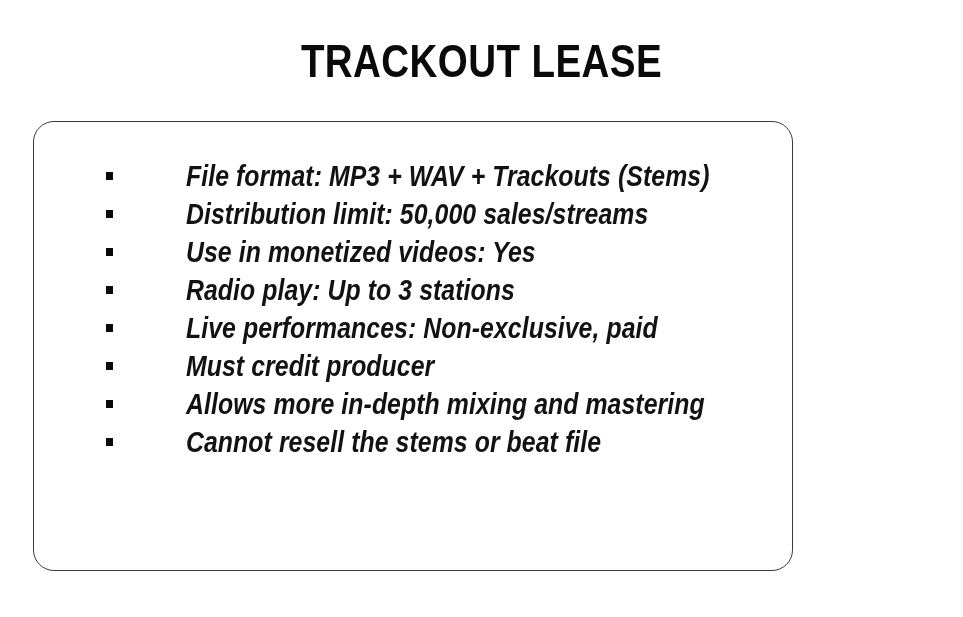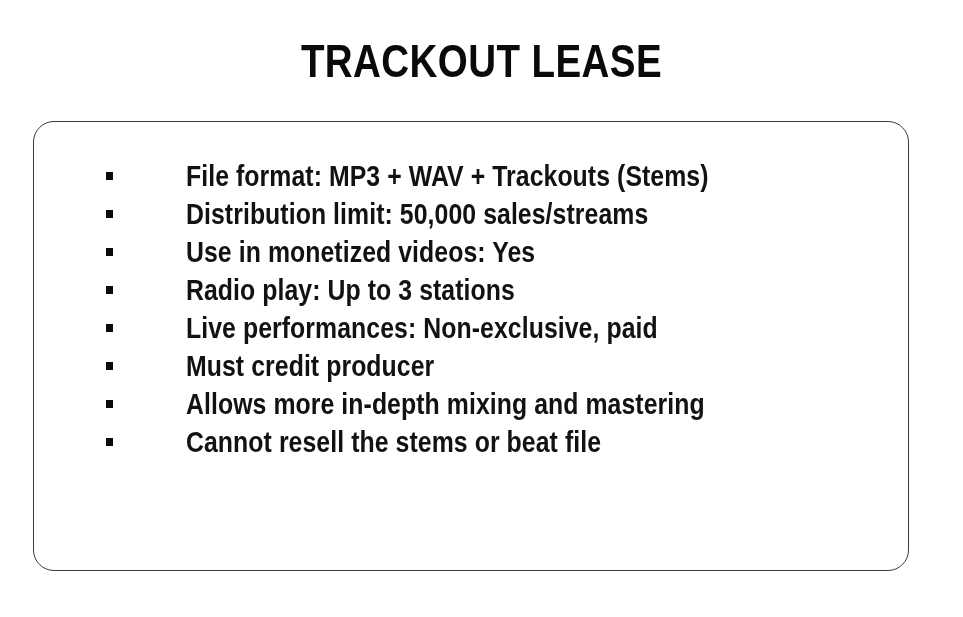--- a/index.html
+++ b/index.html
@@ -33,26 +33,27 @@
     transform: scaleX(0.82);
     transform-origin: center center;
     white-space: nowrap;
   }
 
   
   .terms-card {
     position: absolute;
     left: 33px;
     top: 121px;
-    width: 876px;
+    width: 760px;
     height: 450px;
     box-sizing: border-box;
     background: #ffffff;
     border: 1.4px solid #3b3b3b;
     border-radius: 21px;
+    font-style: italic;
   }
 
   
   .terms-list {
     position: absolute;
     left: 0;
     top: 0;
     margin: 0;
     padding: 0;
     list-style: none;

